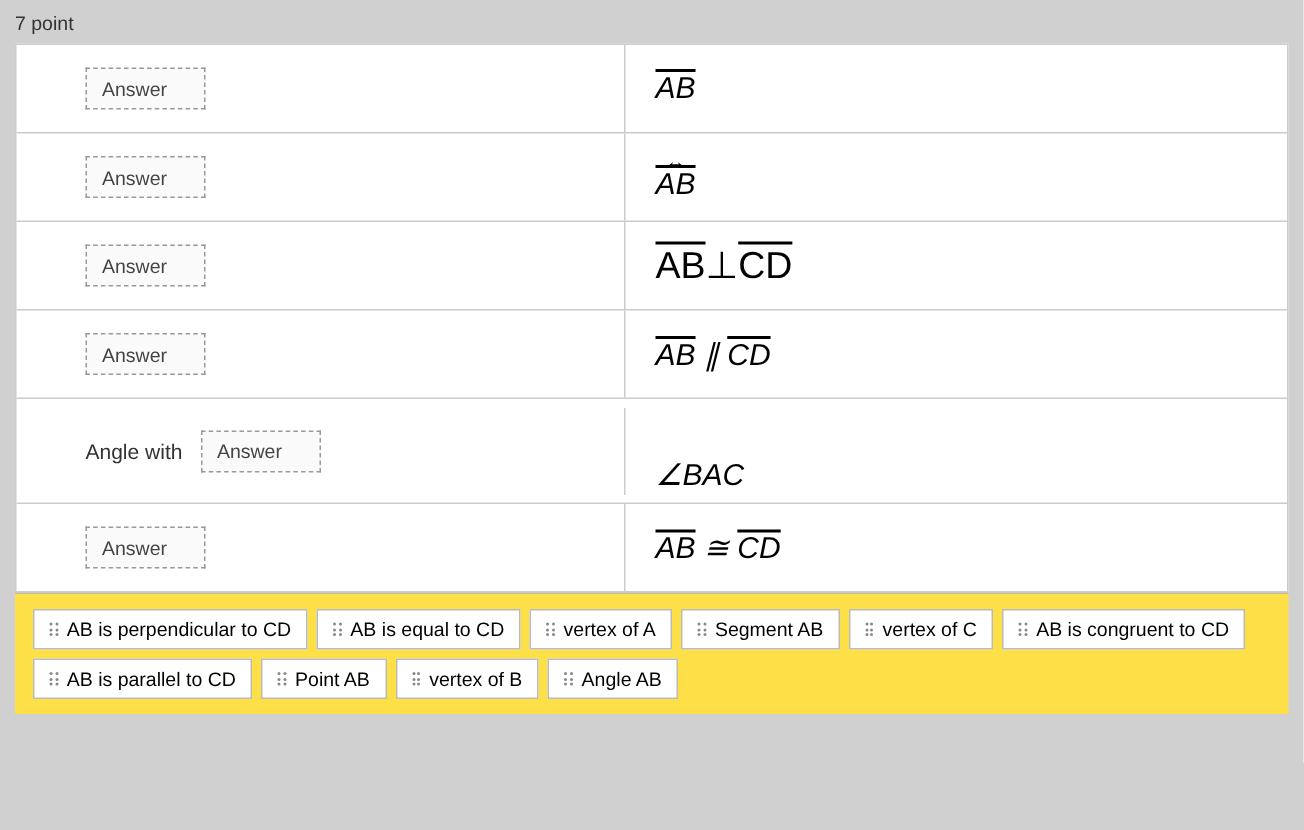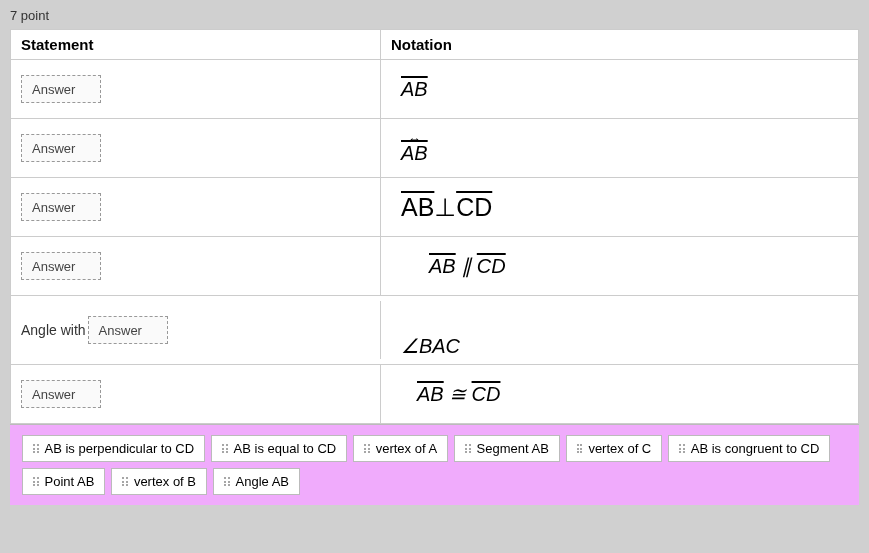--- a/index.html
+++ b/index.html
@@ -46,20 +46,21 @@
     .data-row:last-child {
       border-bottom: none;
     }
     .statement-cell {
       flex: 0 0 370px;
       padding: 6px 10px;
       border-right: 1px solid #ccc;
       display: flex;
       align-items: center;
       min-height: 58px;
+      margin-left: 36px;
     }
     .notation-cell {
       flex: 1;
       padding: 6px 20px;
       display: flex;
       font-size: 18px;
     }
     .answer-box {
       border: 1.5px dashed #999;
       padding: 4px 10px;
@@ -67,30 +68,30 @@
       min-height: 28px;
       font-size: 13px;
       color: #444;
       background: #fafafa;
       display: inline-flex;
       align-items: center;
     }
     .angle-row-statement {
       display: flex;
       align-items: center;
-      gap: 2px;
+      gap: 12px;
     }
     .angle-prefix {
       font-size: 14px;
       color: #333;
     }
 
     
     .drag-area {
-      background: #f0abfc;
+      background: #fde047;
       border-top: 1px solid #bbb;
       padding: 10px 12px;
       display: flex;
       flex-wrap: wrap;
       gap: 6px;
     }
     .drag-item {
       background: white;
       border: 1px solid #bbb;
       padding: 5px 10px;
@@ -120,24 +121,20 @@
       border-radius: 50%;
     }
   </style>
 </head>
 <body>
 
 <div class="points-label">7 point</div>
 
 <div class="main-container">
 
-  <div class="header-row">
-    <div class="col-statement">Statement</div>
-    <div class="col-notation">Notation</div>
-  </div>
 
   <div class="data-row">
     <div class="statement-cell">
       <div class="answer-box">Answer</div>
     </div>
     <div class="notation-cell">
       <span style="text-decoration:overline; font-style:italic; font-size:20px;">AB</span>
     </div>
   </div>
 
@@ -162,21 +159,21 @@
         <span style="text-decoration:overline;">AB</span>⊥<span style="text-decoration:overline;">CD</span>
       </span>
     </div>
   </div>
 
   <div class="data-row">
     <div class="statement-cell">
       <div class="answer-box">Answer</div>
     </div>
     <div class="notation-cell">
-      <span style="font-style:italic; font-size:20px;margin-left:28px;">
+      <span style="font-style:italic; font-size:20px;">
         <span style="text-decoration:overline;">AB</span> ∥ <span style="text-decoration:overline;">CD</span>
       </span>
     </div>
   </div>
 
   <div class="data-row">
     <div class="statement-cell">
       <div class="angle-row-statement">
         <span class="angle-prefix">Angle with</span>
         <div class="answer-box">Answer</div>
@@ -185,21 +182,21 @@
     <div class="notation-cell">
       <span style="font-style:italic; font-size:20px;margin-top:32px;">∠BAC</span>
     </div>
   </div>
 
   <div class="data-row">
     <div class="statement-cell">
       <div class="answer-box">Answer</div>
     </div>
     <div class="notation-cell">
-      <span style="font-style:italic; font-size:20px;margin-left:16px;">
+      <span style="font-style:italic; font-size:20px;">
         <span style="text-decoration:overline;">AB</span> ≅ <span style="text-decoration:overline;">CD</span>
       </span>
     </div>
   </div>
 </div>
 
 <div class="drag-area">
   <div class="drag-item">
     <span class="drag-dots">
         <span>
@@ -311,20 +308,37 @@
         </span>
         <span>
           <i></i>
           <i></i>
         </span>
         <span>
           <i></i>
           <i></i>
         </span>
       </span>
+    <span>AB is parallel to CD</span>
+  </div>
+  <div class="drag-item">
+    <span class="drag-dots">
+        <span>
+          <i></i>
+          <i></i>
+        </span>
+        <span>
+          <i></i>
+          <i></i>
+        </span>
+        <span>
+          <i></i>
+          <i></i>
+        </span>
+      </span>
     <span>Point AB</span>
   </div>
   <div class="drag-item">
     <span class="drag-dots">
         <span>
           <i></i>
           <i></i>
         </span>
         <span>
           <i></i>

